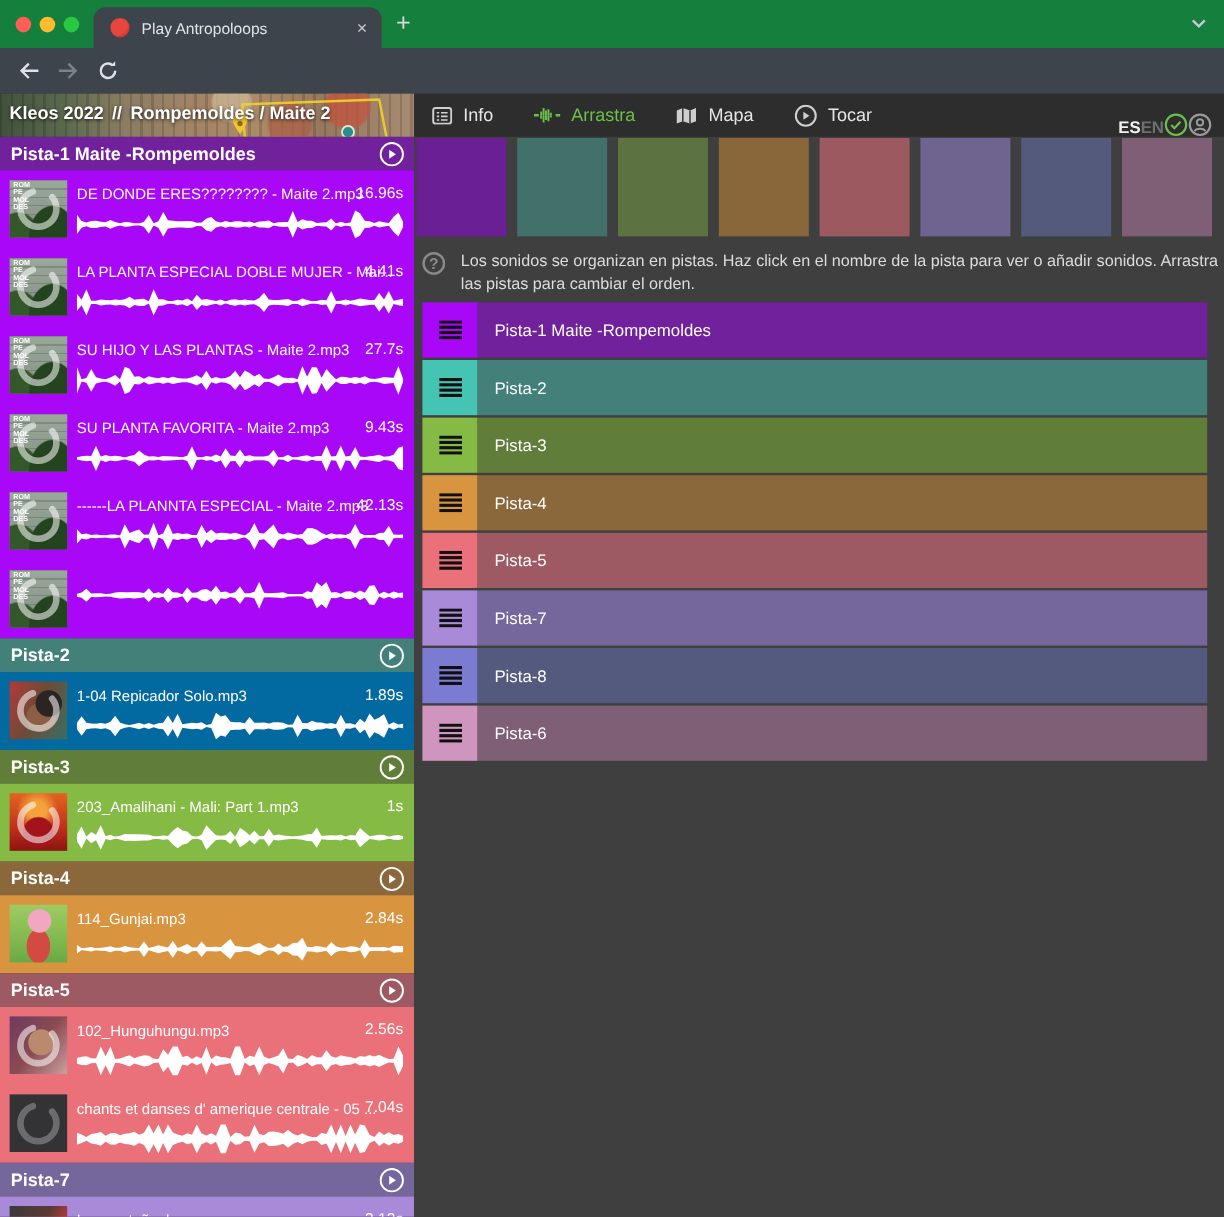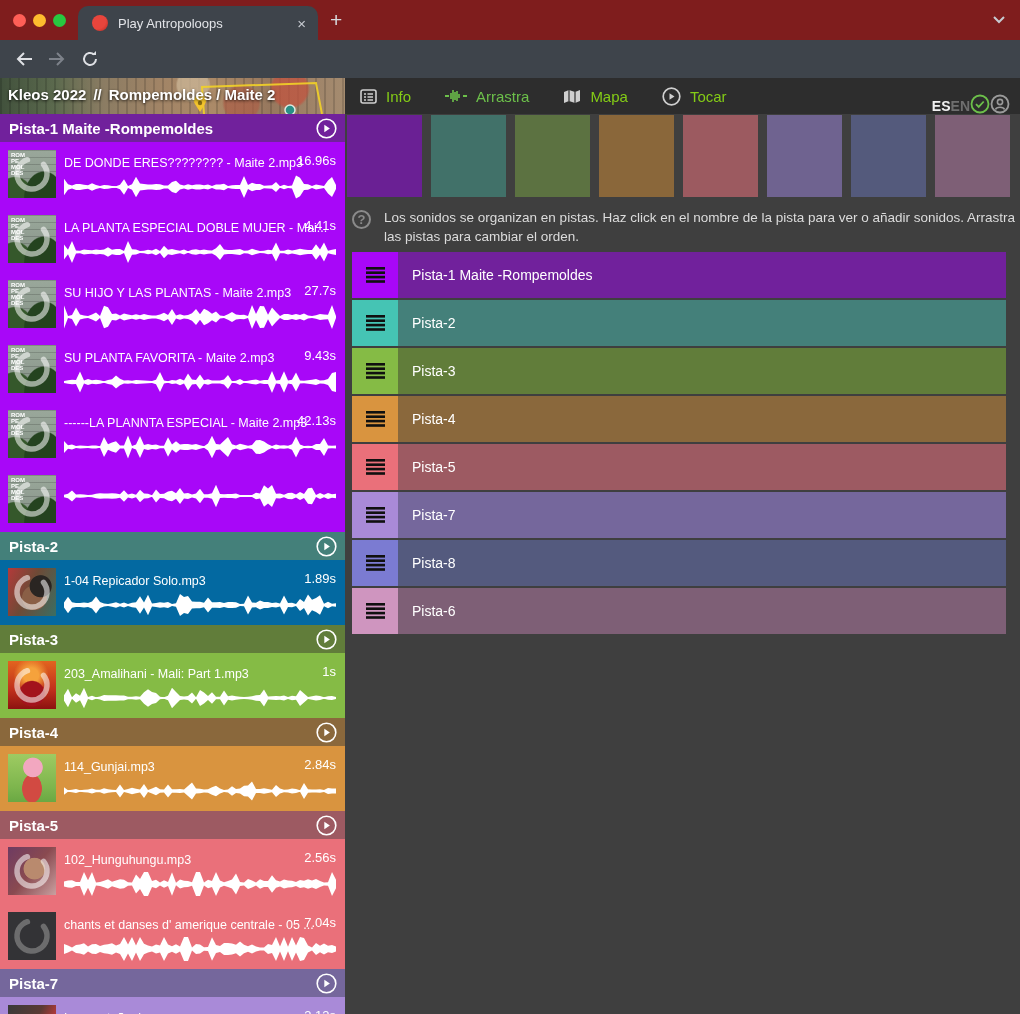--- a/index.html
+++ b/index.html
@@ -2,21 +2,21 @@
 <html><head>
 <meta charset="utf-8">
 <style>
   * { margin:0; padding:0; box-sizing:border-box; }
   html,body { width:1020px; height:1014px; overflow:hidden; background:#3f3f3f;
     font-family:"Liberation Sans", sans-serif; }
   .abs { position:absolute; }
   svg { display:block; }
 
   
-  #tabstrip { position:absolute; left:0; top:0; width:1020px; height:52px; background:#7f1d1d;padding-left:28px; }
+  #tabstrip { position:absolute; left:0; top:0; width:1020px; height:52px; background:#15803d;padding-left:28px; }
   .traffic { position:absolute; top:13.5px; width:13px; height:13px; border-radius:50%; }
   #tl-red   { left:13px; background:#ff5f57; }
   #tl-yel   { left:33px; background:#febc2e; }
   #tl-grn   { left:53px; background:#28c840; }
   #tab { position:absolute; left:78px; top:6px; width:240px; height:34px; background:#3e444b;
     border-radius:10px 10px 0 0; display:flex; align-items:center; padding:0 10px 0 14px; }
   #tab-favicon { width:16px; height:16px; border-radius:50%;
     background:radial-gradient(circle at 35% 35%, #e8453c 0 55%, #b3261e 100%); margin-right:10px; }
   #tab-title { color:#e2e4e8; font-size:13px; flex:1; white-space:nowrap; overflow:hidden; }
   #tab-close { color:#c7cbd1; font-size:15px; padding:0 2px; cursor:default; }
@@ -40,21 +40,21 @@
       radial-gradient(circle at 84% 30%, rgba(193,84,63,.75) 0 6%, transparent 7%),
       radial-gradient(circle at 70% 70%, rgba(171,94,70,.7) 0 7%, transparent 8%),
       radial-gradient(circle at 56% 20%, rgba(201,179,148,.8) 0 8%, transparent 9%),
       repeating-linear-gradient(90deg, rgba(0,0,0,.14) 0 2px, transparent 2px 9px),
       linear-gradient(90deg,#41513c 0%,#5c6a4e 16%,#8b7c63 30%,#a18466 46%,#ab8a68 62%,#97785e 78%,#a58c70 100%);
   }
   #breadcrumb { position:absolute; left:8px; top:8px; color:#fff; font-size:15px; font-weight:600;
     text-shadow:0 1px 3px rgba(0,0,0,.8); white-space:nowrap; }
   #breadcrumb .sep { margin:0 7px; font-weight:700; }
   #appnav { position:absolute; left:360px; top:0; height:36px; display:flex; align-items:center; gap:34px; }
-  .nav-item { display:flex; align-items:center; gap:9px; color:#84cc16; font-size:15px; }
+  .nav-item { display:flex; align-items:center; gap:9px; color:#e5e5e5; font-size:15px; }
   .nav-item.active { color:#6cc04a; }
   #lang-area { position:absolute; right:10px; top:0; height:36px; display:flex; align-items:flex-end; gap:0; }
   #lang-es { color:#f0f0f0; font-size:14px; font-weight:700; }
   #lang-en { color:#6f6f6f; font-size:14px; font-weight:700; }
 
   
   #sidebar { position:absolute; left:0; top:114px; width:345px; height:900px; overflow:hidden; }
   .trk-head { height:28px; display:flex; align-items:center; padding:0 8px 0 9px; }
   .trk-name { color:#fff; font-size:15px; font-weight:700; flex:1; white-space:nowrap; overflow:hidden; }
   .clip { position:relative; height:65px; }

